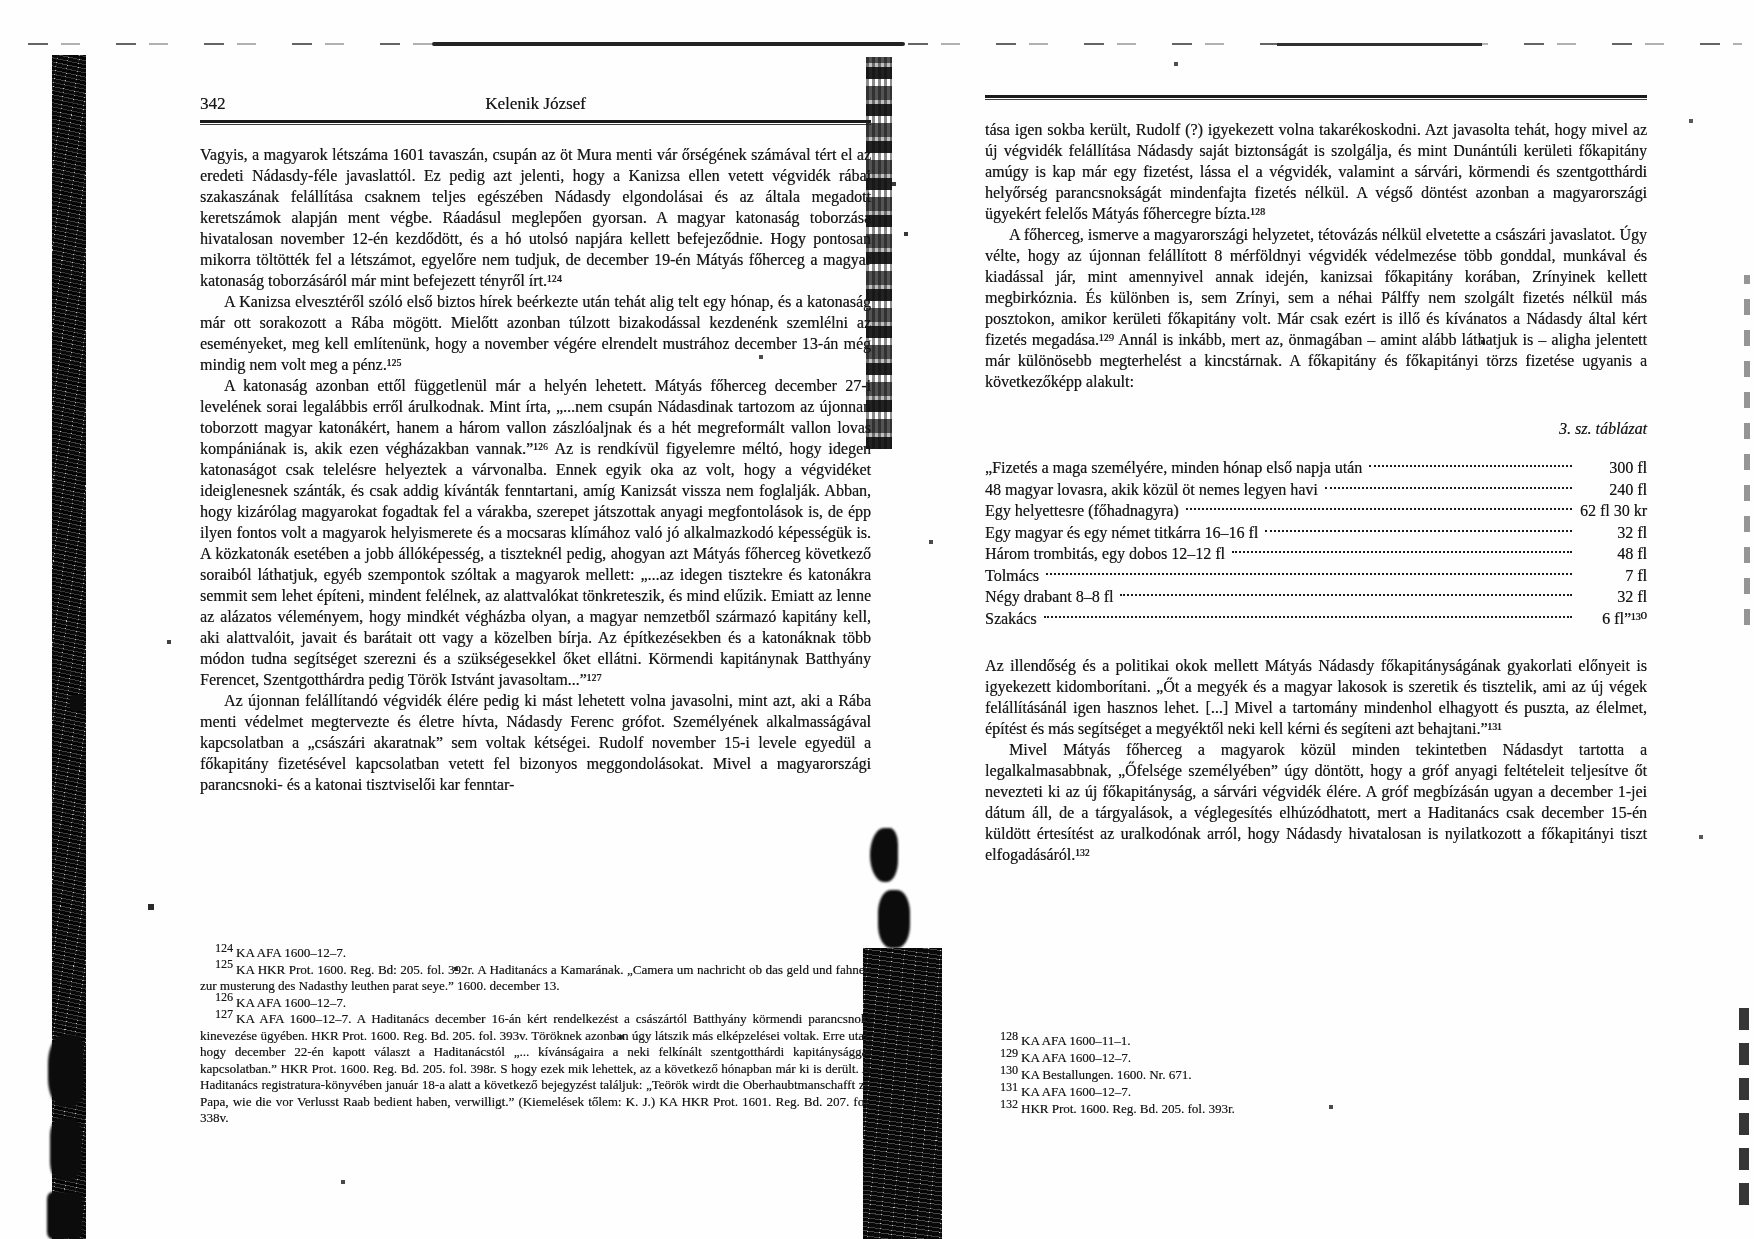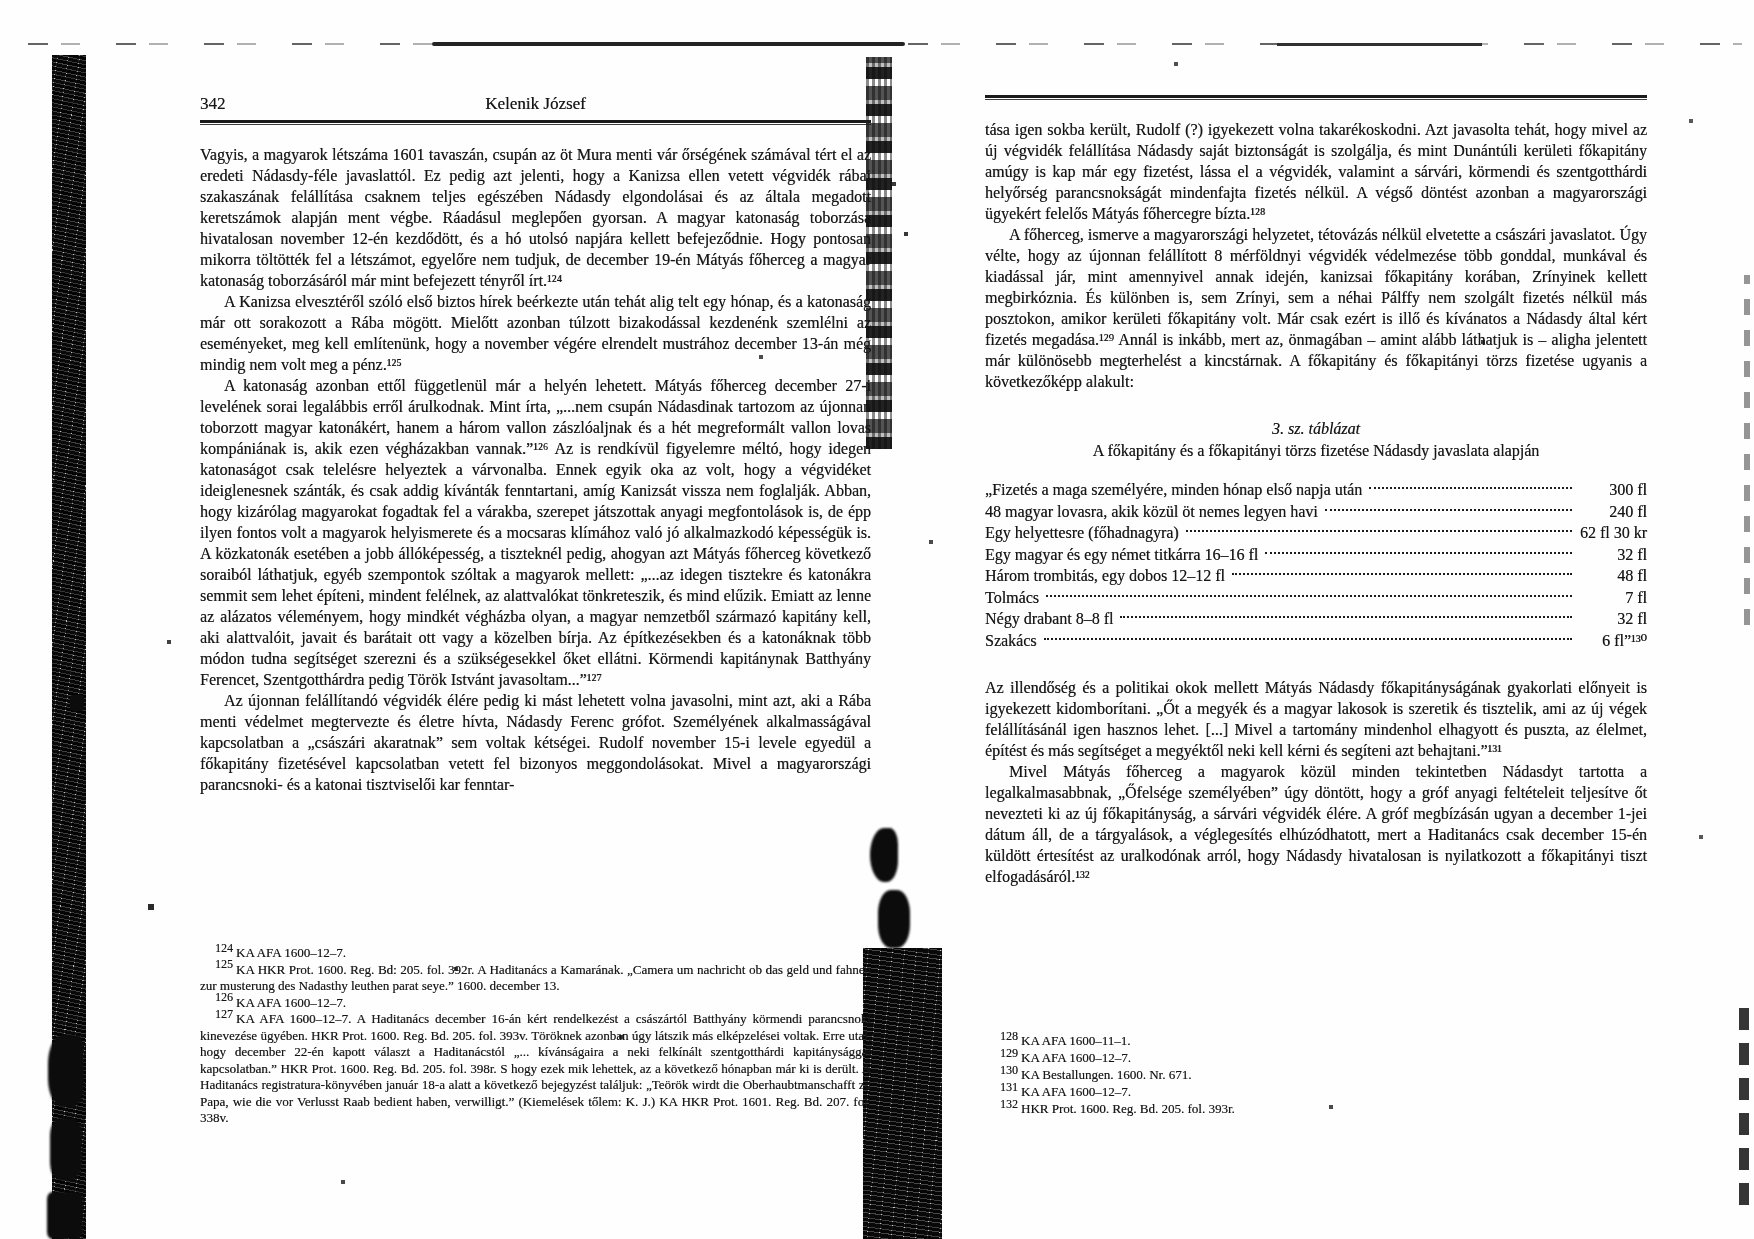--- a/index.html
+++ b/index.html
@@ -24,21 +24,21 @@
   .ptitle{position:absolute;left:0;right:0;top:0;text-align:center;}
   .double-rule{height:7px;margin-top:1px;
     background:linear-gradient(#1b1b1b 0 3px,transparent 3px 4px,rgba(27,27,27,.85) 4px 5px,transparent 5px);}
 
   #left-page{left:200px;width:671px;}
   #right-page{left:985px;width:662px;}
   #left-page .page-body{margin-top:17px;}
   #right-page .page-body{margin-top:17px;}
 
   
-  .tbl-caption-i{font-style:italic;text-align:center;margin-top:26px;font-size:16px;line-height:22px;}
+  .tbl-caption-i{font-style:italic;text-align:right;margin-top:26px;font-size:16px;line-height:22px;}
   .tbl-caption{text-align:center;font-size:16px;line-height:22px;}
   .salary-table{margin-top:17px;}
   .trow{display:flex;align-items:center;height:21.5px;font-size:16px;
     text-shadow:0.35px 0.15px 0 rgba(25,25,25,.6);}
   .tlabel{white-space:nowrap;}
   .tdots{flex:1;margin:0 5px 3px 7px;border-bottom:2px dotted #1b1b1b;}
   .tval{white-space:nowrap;min-width:70px;text-align:right;}
   .after-table{margin-top:26px;}
 
   
@@ -133,21 +133,20 @@
 </div>
 
 <div class="page" id="right-page">
   <div class="double-rule"></div>
 
   <div class="page-body">
     <p>tása igen sokba került, Rudolf (?) igyekezett volna takarékoskodni. Azt javasolta tehát, hogy mivel az új végvidék felállítása Nádasdy saját biztonságát is szolgálja, és mint Dunántúli kerületi főkapitány amúgy is kap már egy fizetést, lássa el a végvidék, valamint a sárvári, körmendi és szentgotthárdi helyőrség parancsnokságát mindenfajta fizetés nélkül. A végső döntést azonban a magyarországi ügyekért felelős Mátyás főhercegre bízta.¹²⁸</p>
     <p class="indent">A főherceg, ismerve a magyarországi helyzetet, tétovázás nélkül elvetette a császári javaslatot. Úgy vélte, hogy az újonnan felállított 8 mérföldnyi végvidék védelmezése több gonddal, munkával és kiadással jár, mint amennyivel annak idején, kanizsai főkapitány korában, Zrínyinek kellett megbirkóznia. És különben is, sem Zrínyi, sem a néhai Pálffy nem szolgált fizetés nélkül más posztokon, amikor kerületi főkapitány volt. Már csak ezért is illő és kívánatos a Nádasdy által kért fizetés megadása.¹²⁹ Annál is inkább, mert az, önmagában – amint alább láthatjuk is – aligha jelentett már különösebb megterhelést a kincstárnak. A főkapitány és főkapitányi törzs fizetése ugyanis a következőképp alakult:</p>
 
     <div class="tbl-caption-i">3. sz. táblázat</div>
-    <div class="tbl-caption">A főkapitány és a főkapitányi törzs fizetése Nádasdy javaslata alapján</div>
 
     <div class="salary-table">
       <div class="trow">
           <span class="tlabel">„Fizetés a maga személyére, minden hónap első napja után</span>
           <span class="tdots"></span>
           <span class="tval">300 fl</span>
         </div>
       <div class="trow">
           <span class="tlabel">48 magyar lovasra, akik közül öt nemes legyen havi</span>
           <span class="tdots"></span>

